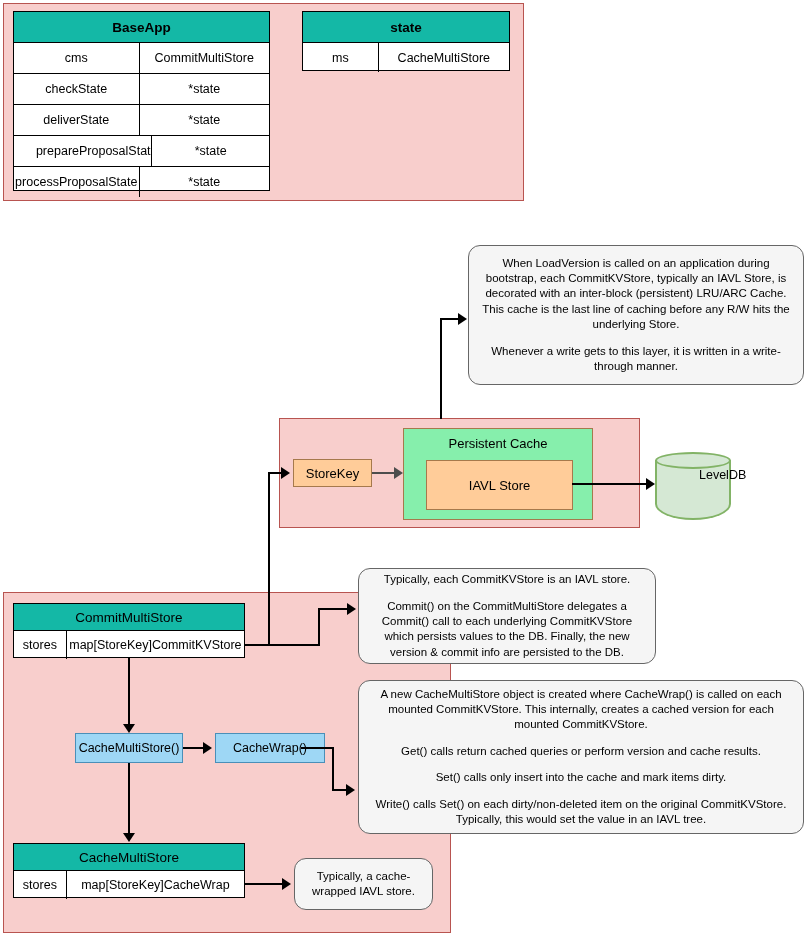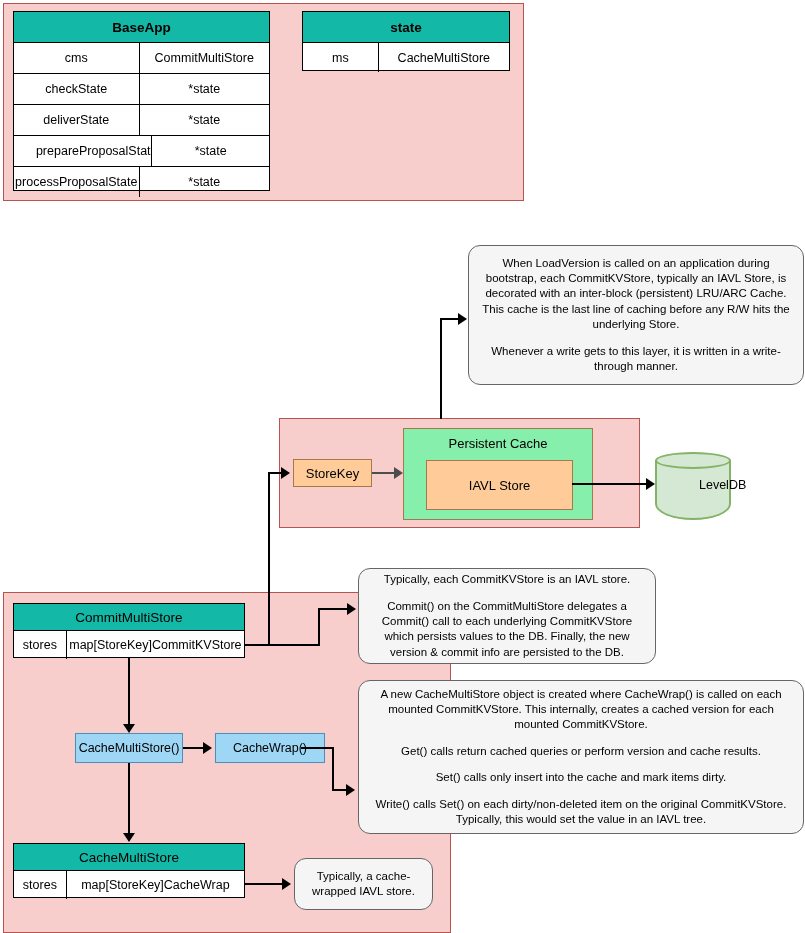--- a/index.html
+++ b/index.html
@@ -66,21 +66,21 @@
     background:#d5e8d4;border-left:2px solid #82b366;border-right:2px solid #82b366;
     border-bottom:2px solid #82b366;border-bottom-left-radius:50% 16px;
     border-bottom-right-radius:50% 16px;
   }
   .cyl .top{
     position:absolute;left:0;top:0;width:100%;height:17px;
     background:#d5e8d4;border:2px solid #82b366;border-radius:50%;
     box-sizing:border-box;
   }
   .cyl .lbl{
-    position:absolute;left:0;right:0;top:26px;text-align:right;padding-left:44px;
+    position:absolute;left:0;right:0;top:16px;text-align:right;padding-left:44px;
   }
 
   
   .ln{position:absolute;background:#000000;}
   .ln.h{height:2px;}
   .ln.v{width:2px;}
   .arw{position:absolute;width:0;height:0;}
   .arw.right{border-top:6px solid transparent;border-bottom:6px solid transparent;border-left:9px solid #000000;}
   .arw.down{border-left:6px solid transparent;border-right:6px solid transparent;border-top:9px solid #000000;}
 

